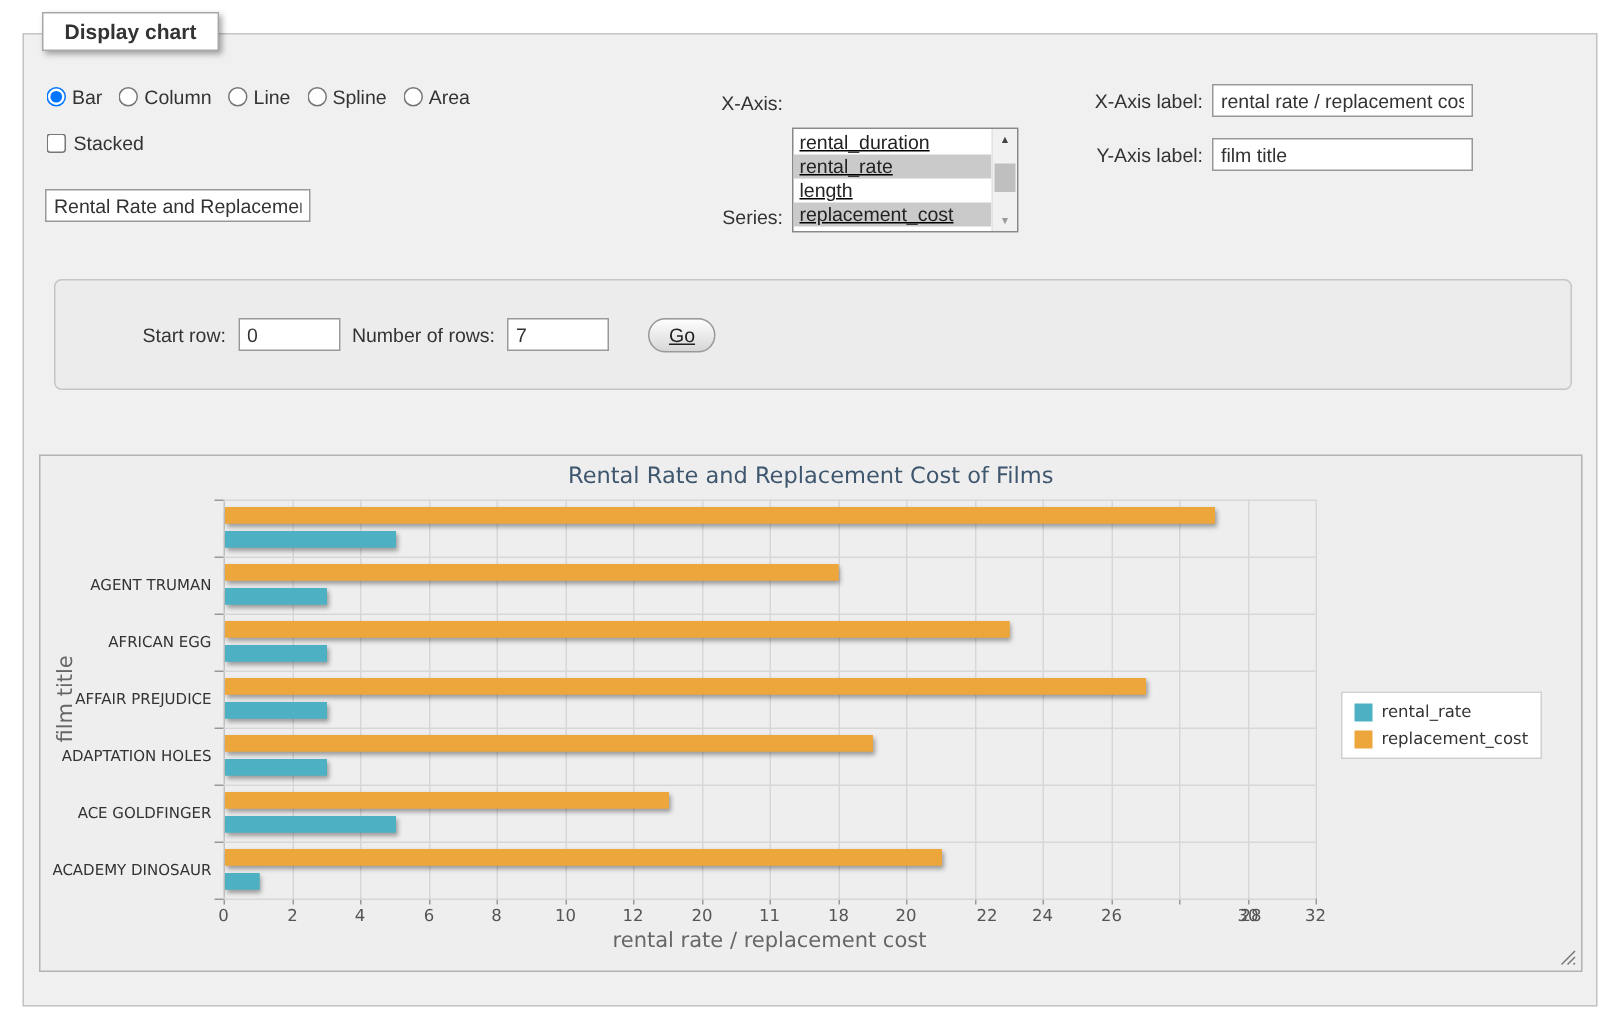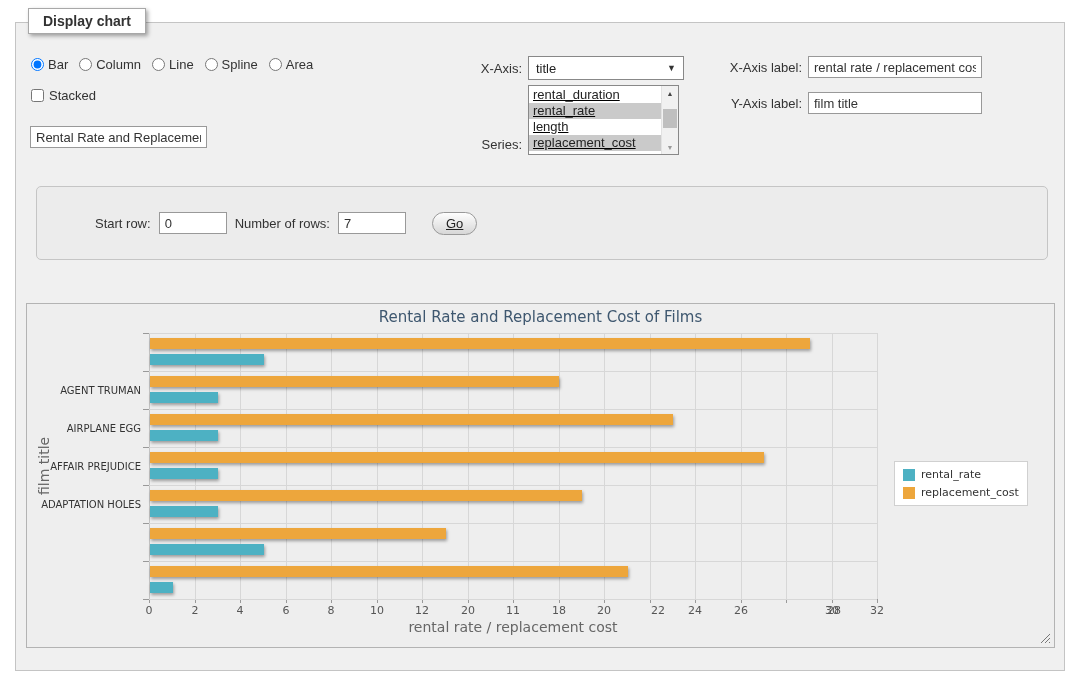--- a/index.html
+++ b/index.html
@@ -117,24 +117,20 @@
     </div>
 
   <label class="stacked-row">
     <input type="checkbox" style="">
     <span>Stacked</span>
   </label>
 
   <input class="text-input title-input" value="Rental Rate and Replacement Cost of Films" style="">
 
   <div class="form-label label-xaxis">X-Axis:</div>
-  <div class="select-xaxis">
-    <span>title</span>
-    <span class="select-arrow">▼</span>
-  </div>
 
   <div class="form-label label-series">Series:</div>
   <div class="listbox">
     <div class="options">
         <div class="opt">rental_duration</div>
         <div class="opt sel">rental_rate</div>
         <div class="opt">length</div>
         <div class="opt sel">replacement_cost</div>
       </div>
     <div class="scrollbar">
@@ -160,23 +156,25 @@
       <input class="text-input small-input" value="7" style="">
       <button class="go-btn">Go</button>
     </div>
   </div>
 
   <div class="chart">
     <div class="chart-title">Rental Rate and Replacement Cost of Films</div>
     <div class="ytitle">film title</div>
     <div class="cats">
         <div class="cat" style="top: 38px; height: 38px;">AGENT TRUMAN</div>
-        <div class="cat" style="top: 76px; height: 38px;">AIRPLANE EGG</div>
+        <div class="cat" style="top: 76px; height: 38px;">AFRICAN EGG</div>
         <div class="cat" style="top: 114px; height: 38px;">AFFAIR PREJUDICE</div>
         <div class="cat" style="top: 152px; height: 38px;">ADAPTATION HOLES</div>
+        <div class="cat" style="top: 190px; height: 38px;">ACE GOLDFINGER</div>
+        <div class="cat" style="top: 228px; height: 38px;">ACADEMY DINOSAUR</div>
       </div>
     <div class="plot">
         <div class="vgrid axis" style="left: 0px;"></div>
         <div class="tick-b" style="left: 0px;"></div>
         <div class="vgrid" style="left: 46px;"></div>
         <div class="tick-b" style="left: 46px;"></div>
         <div class="vgrid" style="left: 91px;"></div>
         <div class="tick-b" style="left: 91px;"></div>
         <div class="vgrid" style="left: 137px;"></div>
         <div class="tick-b" style="left: 137px;"></div>

